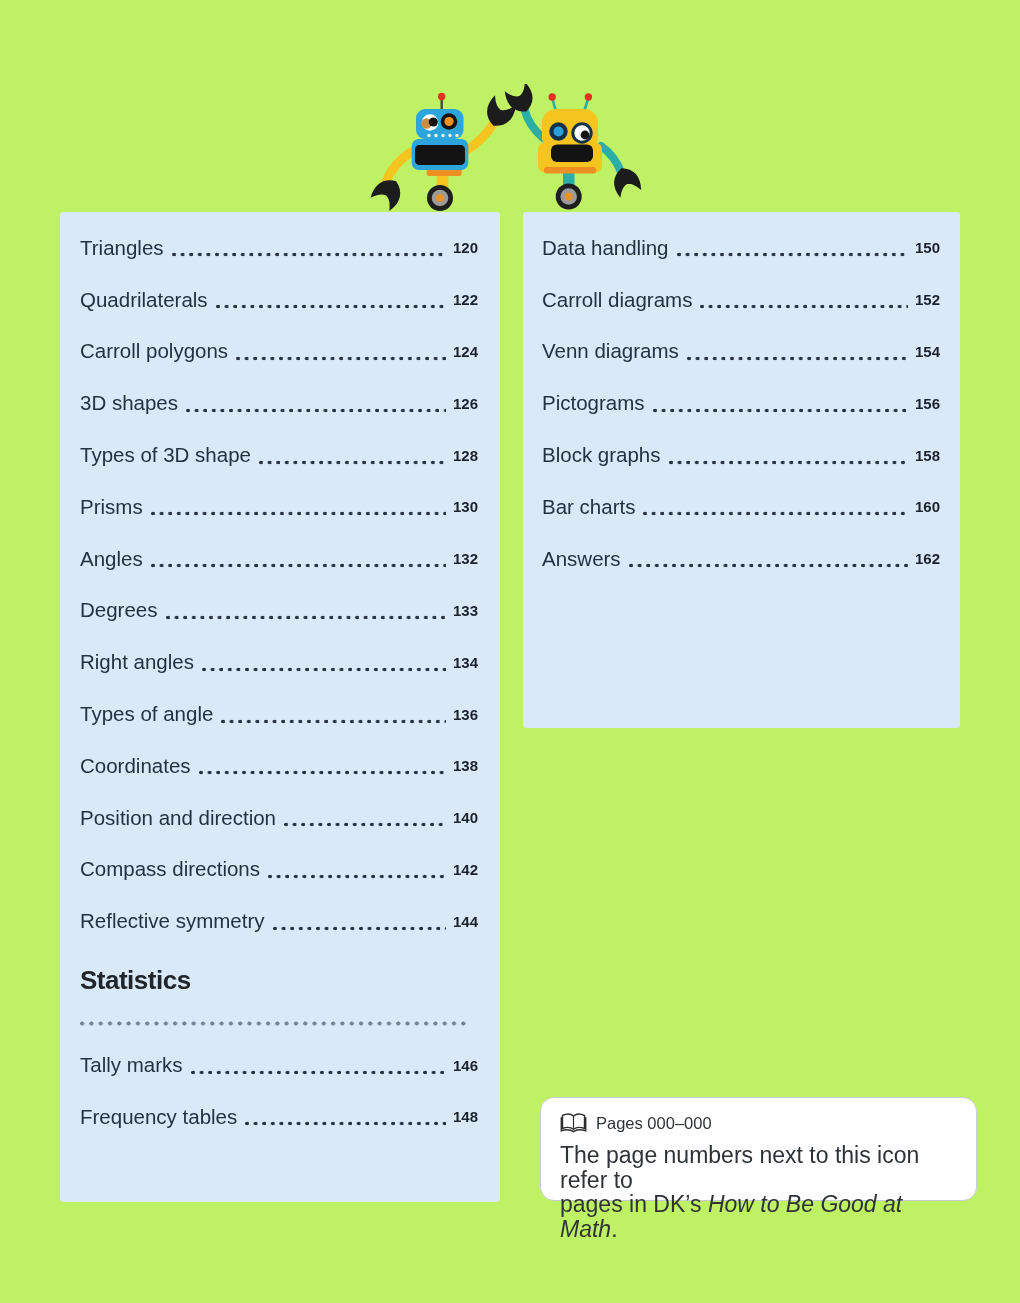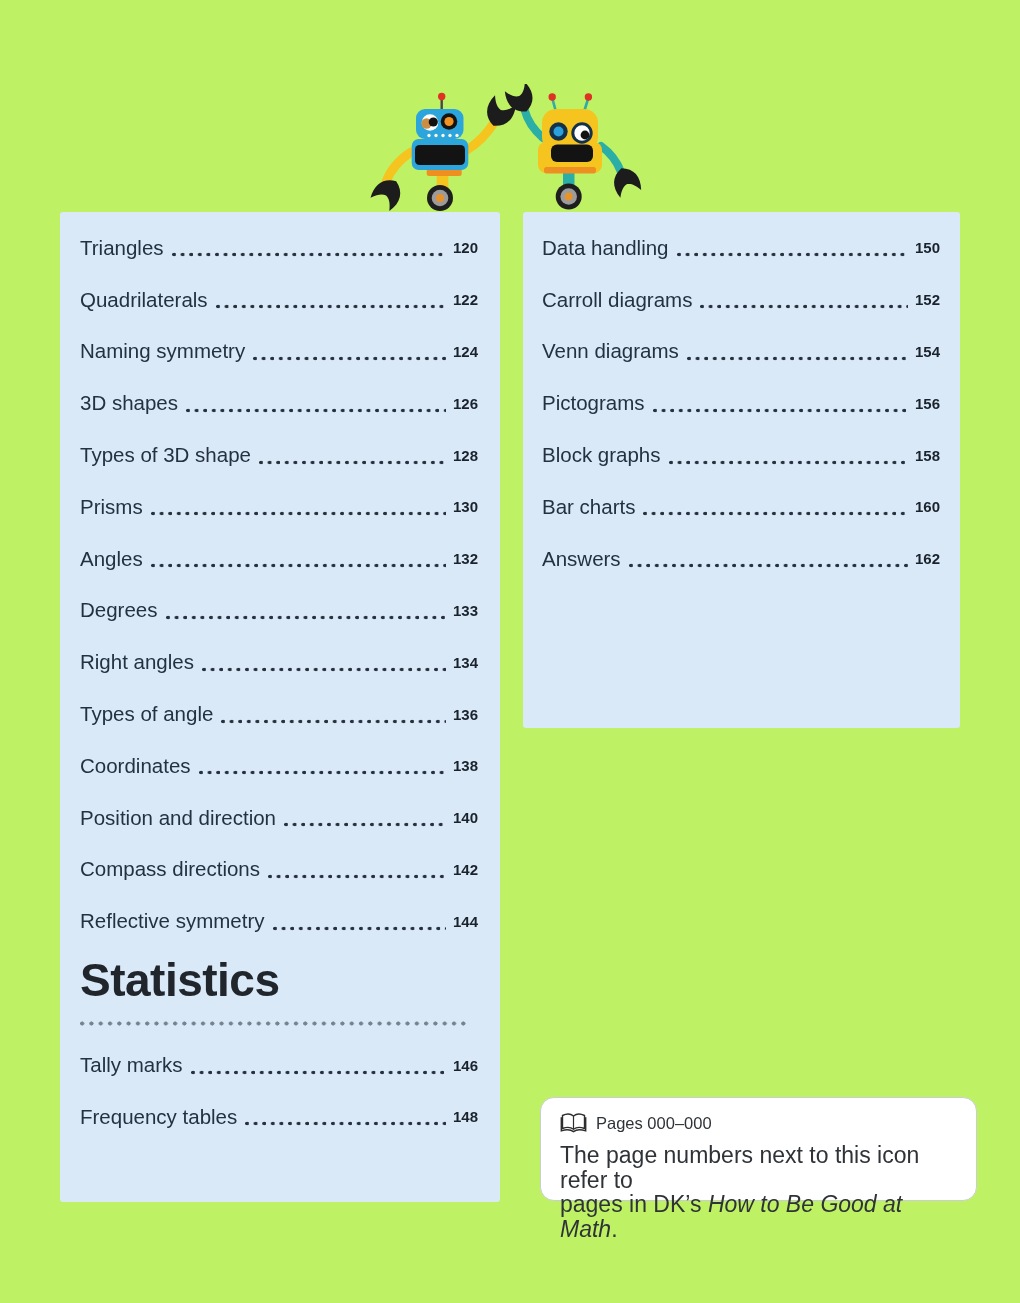--- a/index.html
+++ b/index.html
@@ -20,21 +20,21 @@
   .toc-label { font-size:20.5px; color:#243240; white-space:nowrap; }
   .toc-leader {
     flex:1; height:5px; margin:0 7px 0 8px; transform:translateY(7px);
     background-image:radial-gradient(circle at 2px 2.5px, #26313d 1.6px, transparent 2.1px);
     background-size:8.6px 5px; background-repeat:repeat-x;
   }
   .toc-page { font-size:15px; font-weight:700; color:#1a222c; white-space:nowrap; }
 
   .section-heading {
     margin-top:8px; height:50px; line-height:50px;
-    font-size:46px; font-weight:800; letter-spacing:-0.5px; color:#21262c;
+    font-size:26px; font-weight:800; letter-spacing:-0.5px; color:#21262c;
   }
   .section-dots {
     margin-top:16px; height:5px; width:389px;
     background-image:radial-gradient(circle at 2.2px 2.5px, #76828c 1.8px, transparent 2.3px);
     background-size:9.3px 5px; background-repeat:repeat-x;
   }
   .section-rows { margin-top:13px; }
 
   
   .note-box {
@@ -113,21 +113,21 @@
         <span class="toc-label">Triangles</span>
         <span class="toc-leader"></span>
         <span class="toc-page">120</span>
       </div>
     <div class="toc-row">
         <span class="toc-label">Quadrilaterals</span>
         <span class="toc-leader"></span>
         <span class="toc-page">122</span>
       </div>
     <div class="toc-row">
-        <span class="toc-label">Naming symmetry</span>
+        <span class="toc-label">Carroll polygons</span>
         <span class="toc-leader"></span>
         <span class="toc-page">124</span>
       </div>
     <div class="toc-row">
         <span class="toc-label">3D shapes</span>
         <span class="toc-leader"></span>
         <span class="toc-page">126</span>
       </div>
     <div class="toc-row">
         <span class="toc-label">Types of 3D shape</span>

